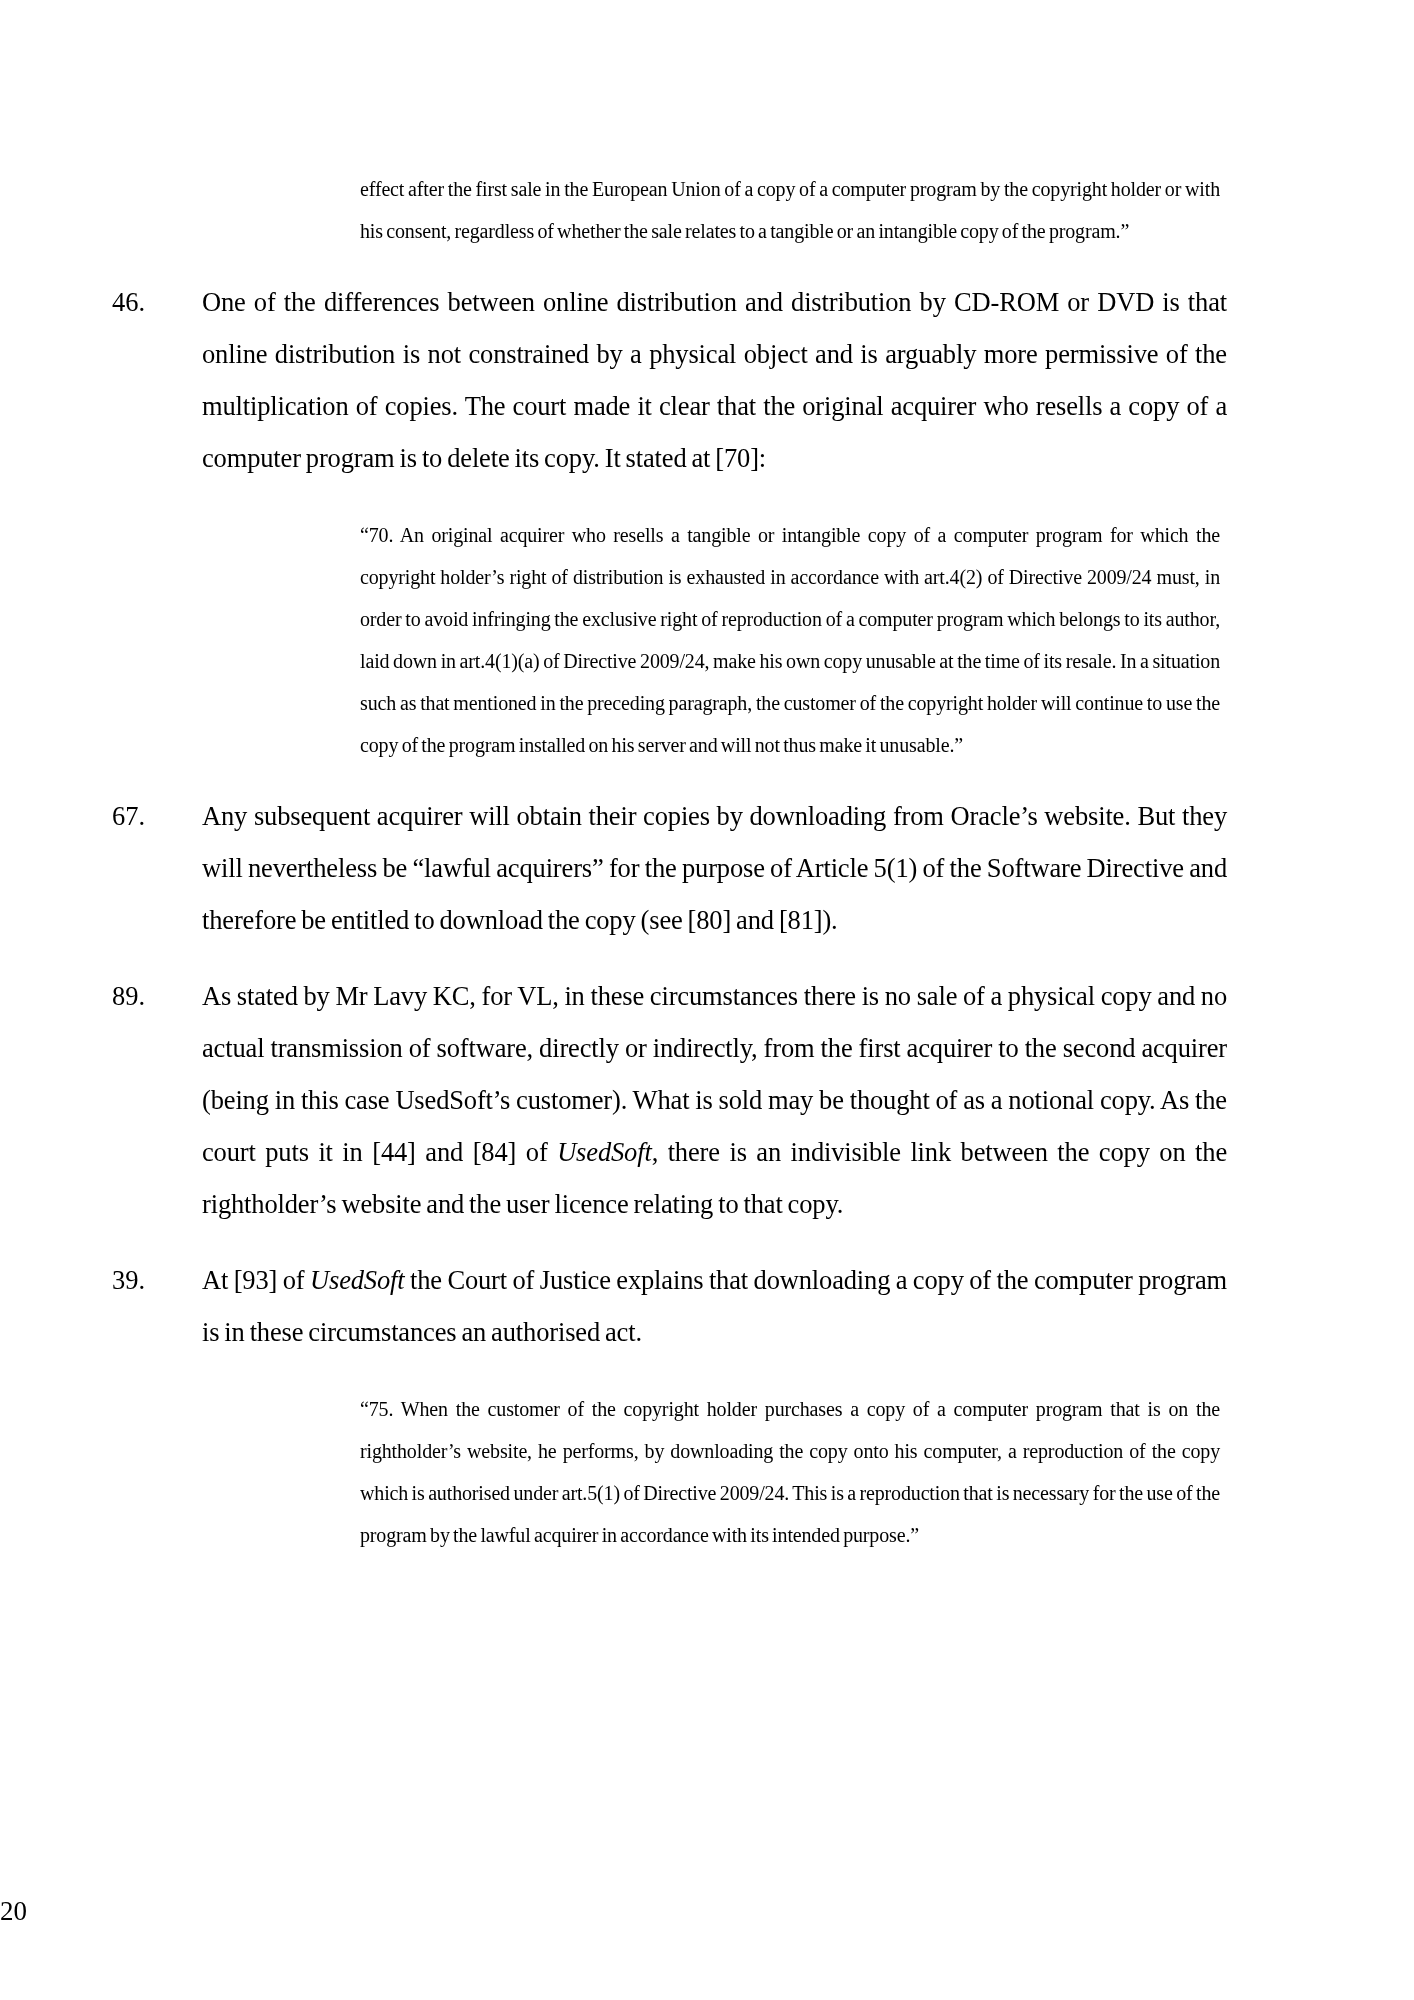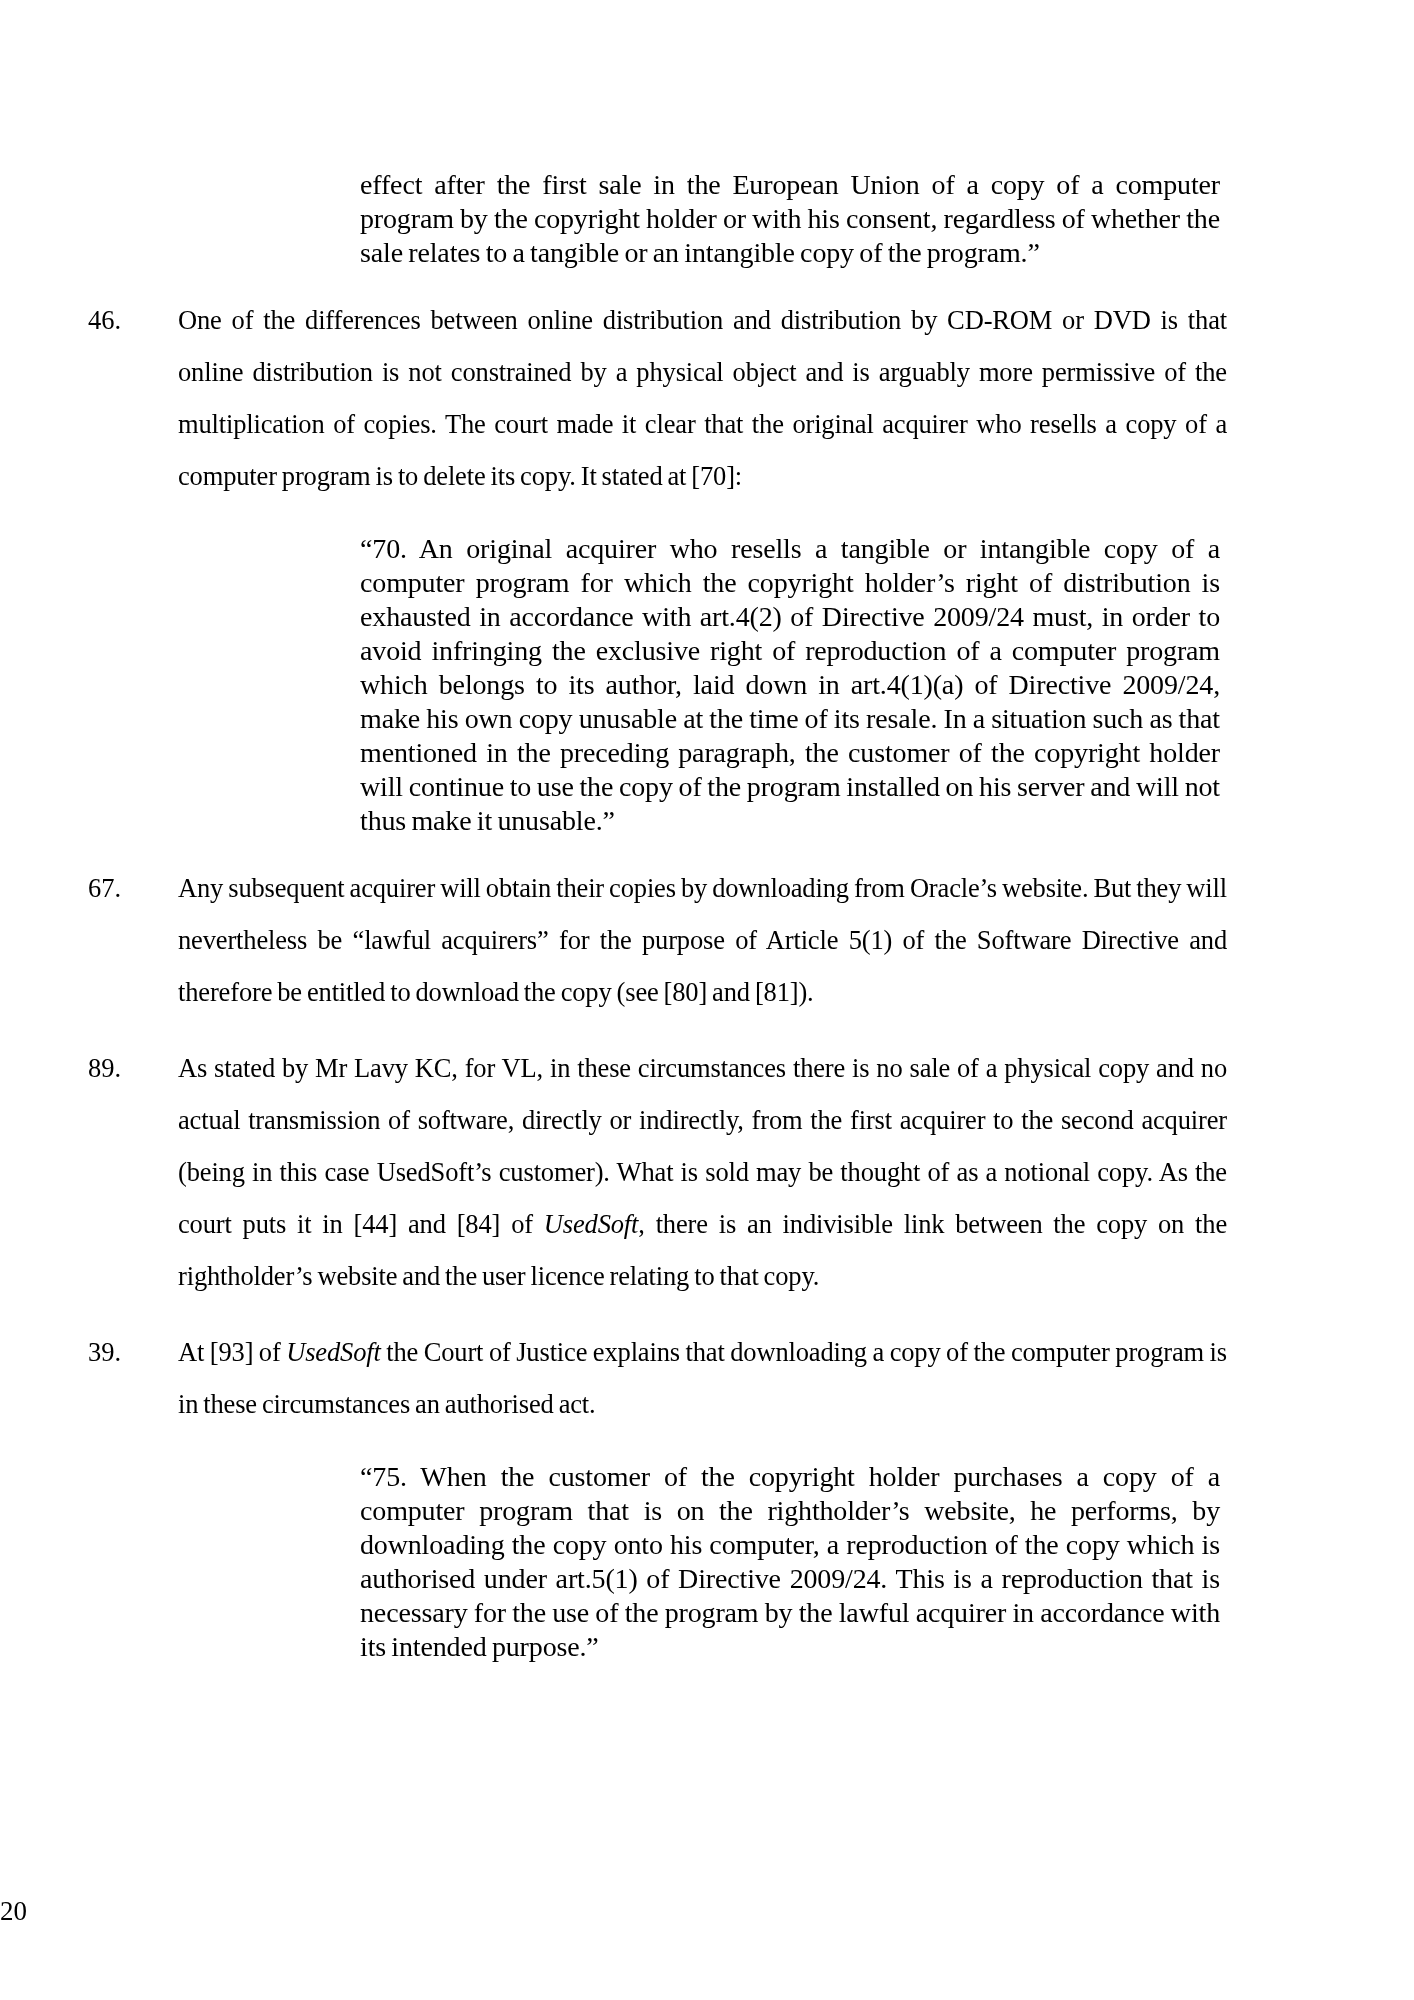--- a/index.html
+++ b/index.html
@@ -9,31 +9,31 @@
     height: 2000px;
     background: #ffffff;
     color: #000000;
     font-family: "Liberation Serif", serif;
     box-sizing: border-box;
     padding-top: 168px;
     overflow: hidden;
   }
   .bq {
     margin: 30px 194px 0 360px;
-    font-size: 28px;
-    line-height: 34px;
+    font-size: 20px;
+    line-height: 42px;
     text-align: justify;
     word-spacing: -1.5px;
     letter-spacing: -0.15px;
     font-family: Liberation Serif, serif;
   }
   .bq.first { margin-top: 0; }
   .para {
     position: relative;
-    margin: 24px 187px 0 88px;
+    margin: 24px 187px 0 112px;
     font-size: 26.5px;
     line-height: 52px;
   }
   .para .num { position: absolute; left: 0; top: 0; }
   .para .body {
     margin-left: 90px;
     text-align: justify;
     word-spacing: -1.5px;
     letter-spacing: -0.15px;
   }

